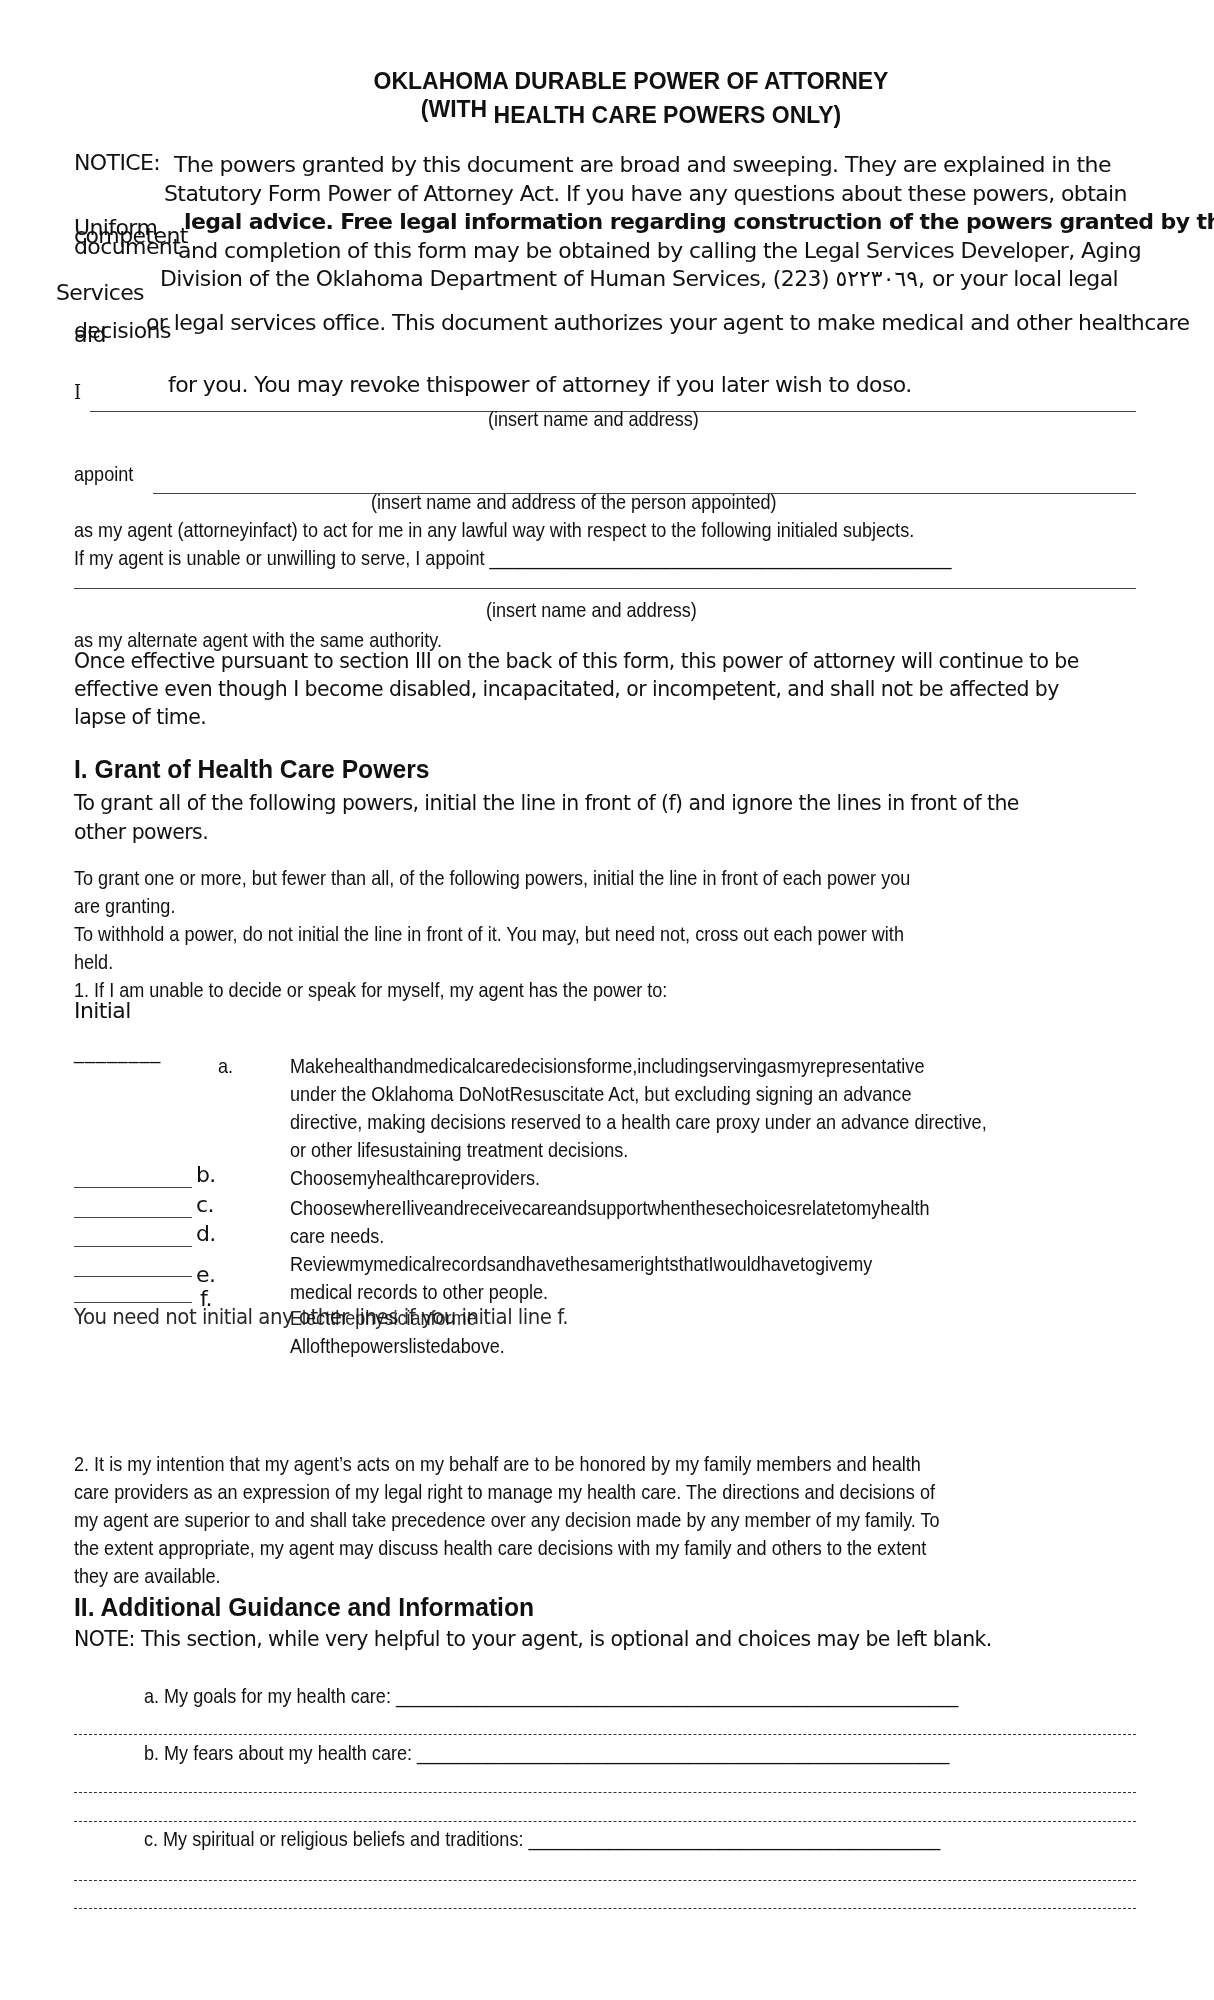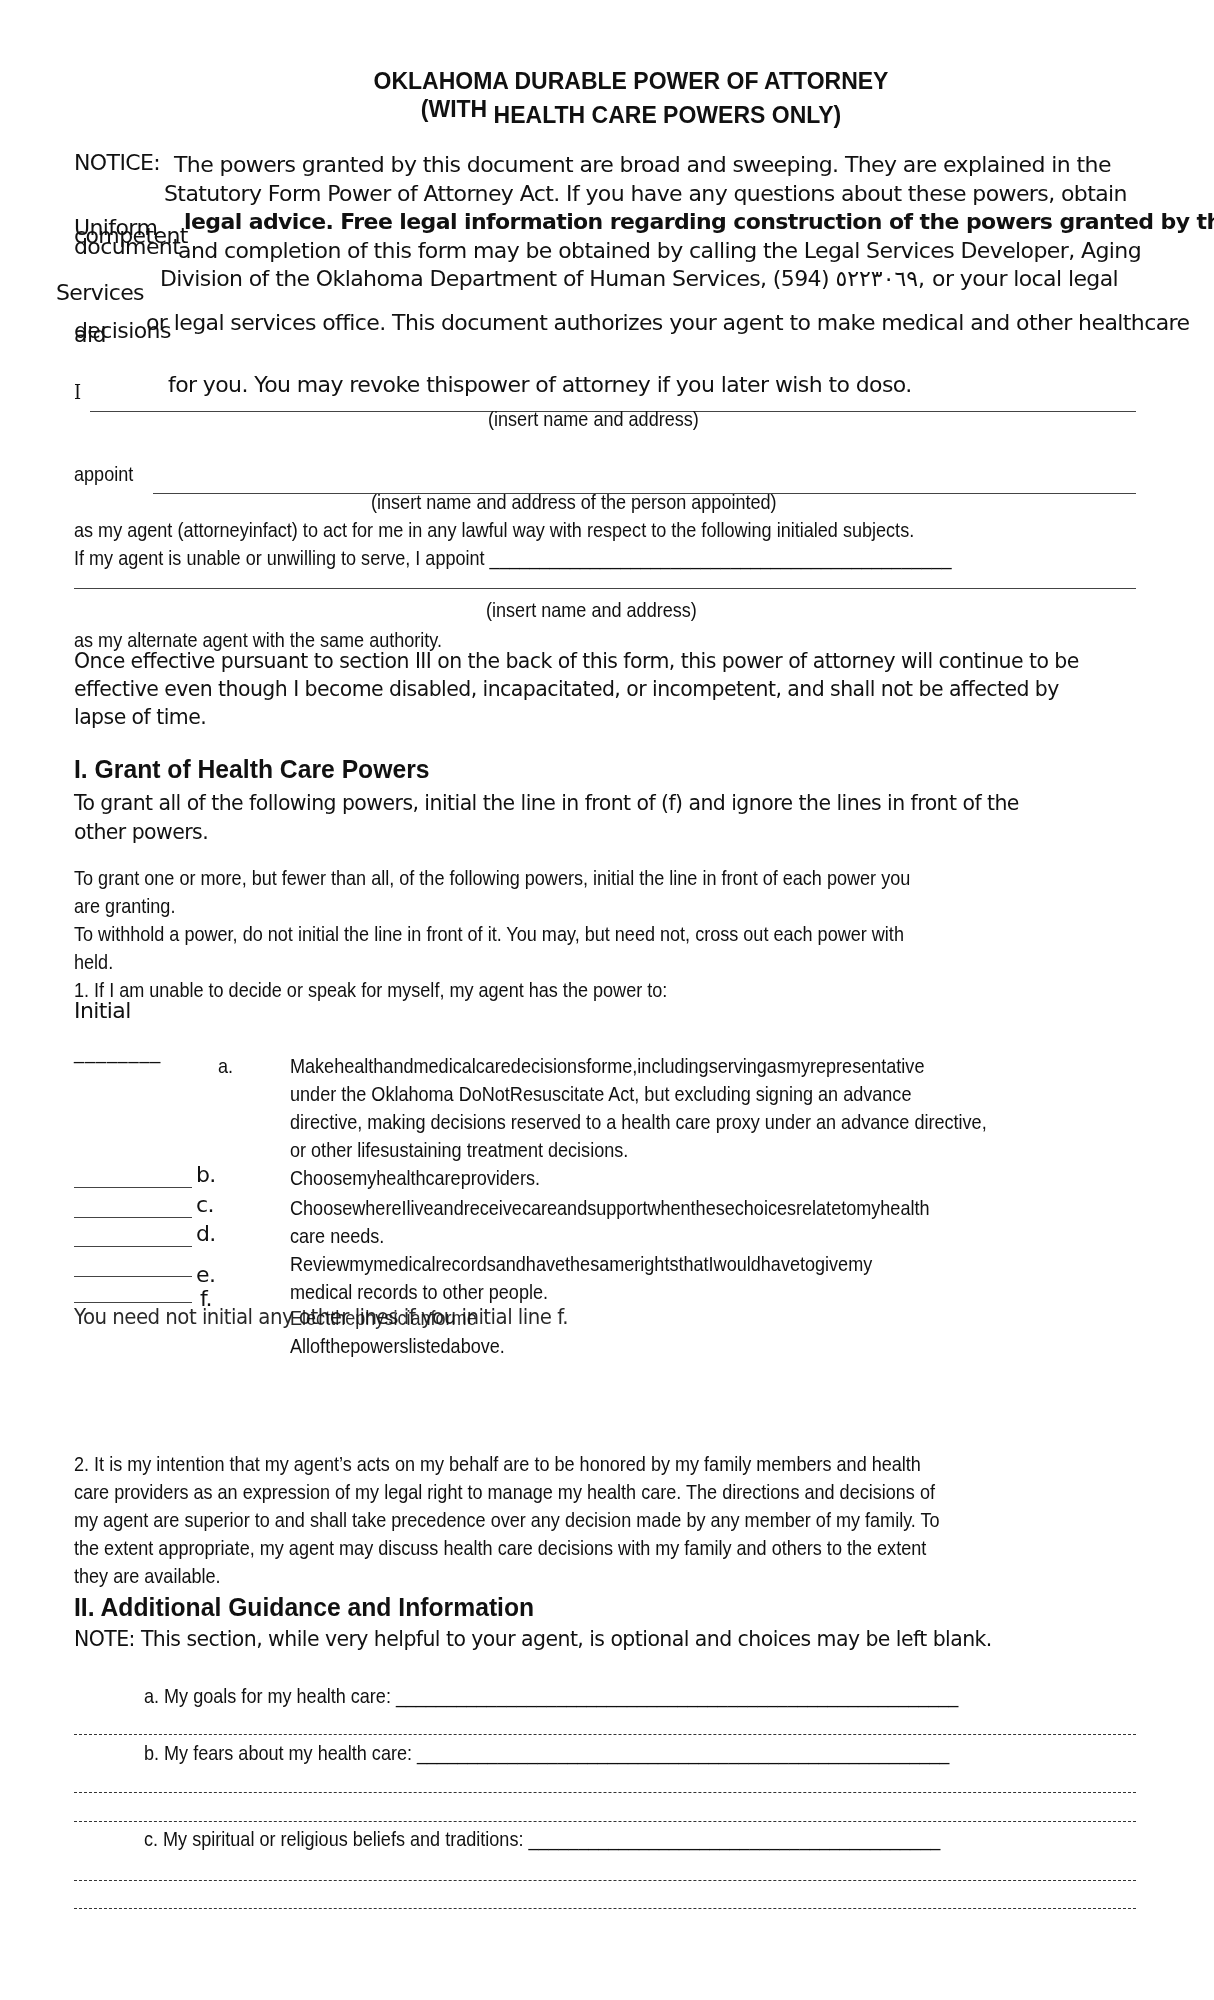--- a/index.html
+++ b/index.html
@@ -28,21 +28,21 @@
   <div class="abs notice" style="left:74px; top:223px;">competent</div>
   <div class="abs notice" style="left:74px; top:234px;">document</div>
   <div class="abs notice" style="left:56px; top:280px;">Services</div>
   <div class="abs notice" style="left:74px; top:322px;">aid</div>
   <div class="abs notice" style="left:74px; top:318px;">decisions</div>
 
   <div class="abs notice" style="left:174px; top:152px;">The powers granted by this document are broad and sweeping. They are explained in the</div>
   <div class="abs notice" style="left:164px; top:181px;">Statutory Form Power of Attorney Act. If you have any questions about these powers, obtain</div>
   <div class="abs notice" style="left:184px; top:209px;font-weight:bold;">legal advice. Free legal information regarding construction of the powers granted by this</div>
   <div class="abs notice" style="left:178px; top:238px;">and completion of this form may be obtained by calling the Legal Services Developer, Aging</div>
-  <div class="abs notice" style="left:160px; top:266px;">Division of the Oklahoma Department of Human Services, (594) ٥٢٢٣٠٦٩, or your local legal</div>
+  <div class="abs notice" style="left:160px; top:266px;">Division of the Oklahoma Department of Human Services, (223) ٥٢٢٣٠٦٩, or your local legal</div>
   <div class="abs notice" style="left:110px; top:310px;margin-left:36px;">or legal services office. This document authorizes your agent to make medical and other healthcare</div>
   <div class="abs notice" style="left:168px; top:324px;margin-top:48px;">for you. You may revoke thispower of attorney if you later wish to doso.</div>
 </div>
 
 <div class="abs cond" style="left:74px; top:380px; font-family:'DejaVu Serif', serif;">I</div>
 <div class="blank" style="left:90px; top:411px; width:1046px;"></div>
 <div class="abs cond" style="left:488px; top:407px;">(insert name and address)</div>
 
 <div class="abs cond" style="left:74px; top:462px;">appoint</div>
 <div class="blank" style="left:153px; top:493px; width:983px;"></div>

